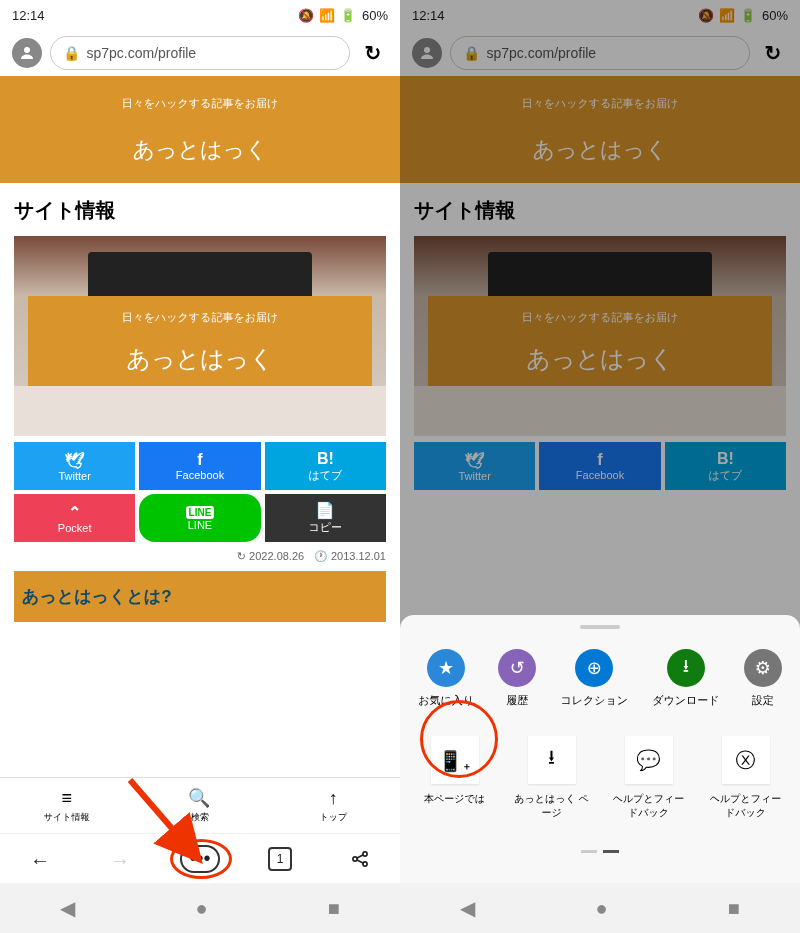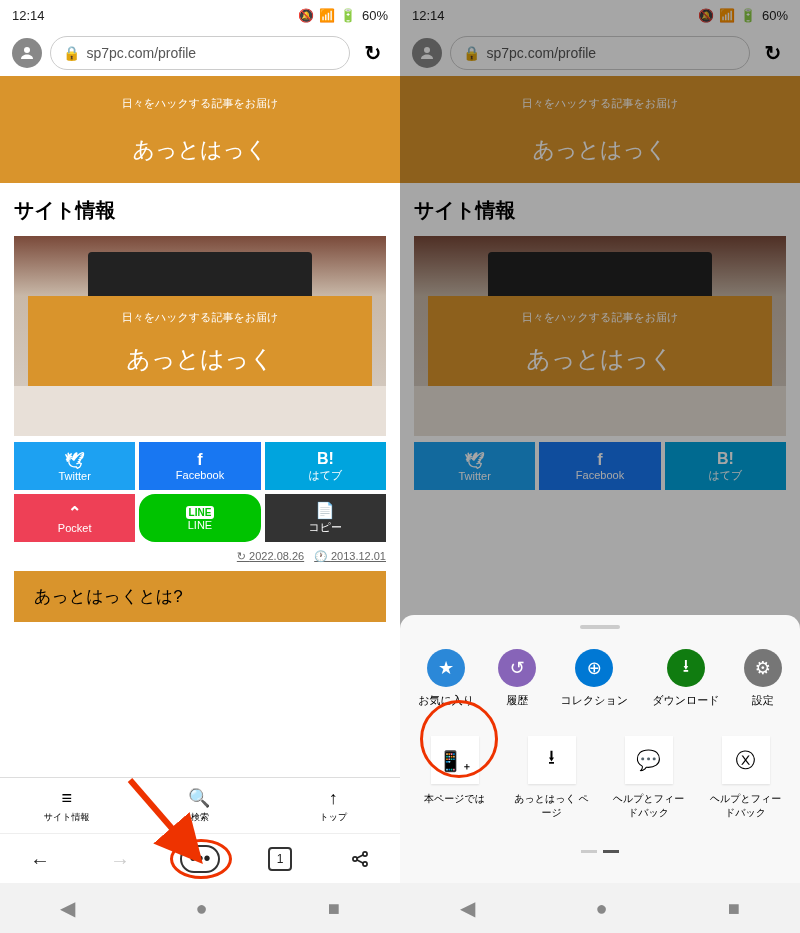--- a/index.html
+++ b/index.html
@@ -25,23 +25,23 @@
 .hero-overlay-title { font-size: 24px; margin-top: 18px; }
 .share-grid { display: grid; grid-template-columns: 1fr 1fr 1fr; gap: 4px; margin-top: 6px; }
 .share-btn { height: 48px; color: #fff; display: flex; flex-direction: column; align-items: center; justify-content: center; font-size: 11px; }
 .share-btn .ic { font-size: 16px; font-weight: bold; }
 .twitter { background: #1da1f2; }
 .facebook { background: #1877f2; }
 .hatena { background: #00a4de; }
 .pocket { background: #ee4056; }
 .line { background: #00c300; border-radius: 16px; }
 .copy { background: #333; }
-.dates { display: flex; justify-content: flex-end; gap: 10px; font-size: 11px; color: #666; margin: 8px 0; text-decoration: underline; }
+.dates { display: flex; justify-content: flex-end; gap: 10px; font-size: 11px; color: #666; margin: 8px 0; }
 .body-text { font-size: 15px; line-height: 1.7; margin: 10px 0 16px; }
-.heading-bar { background: #d9942c; color: #000000; padding: 14px 20px; font-size: 17px; font-weight: normal; }
+.heading-bar { background: #d9942c; color: #0c4a6e; padding: 14px 8px; font-size: 17px; font-weight: bold; }
 .site-nav { position: absolute; left: 0; right: 0; bottom: 100px; height: 56px; display: flex; border-top: 1px solid #ddd; background: #fff; }
 .site-nav-item { flex: 1; display: flex; flex-direction: column; align-items: center; justify-content: center; font-size: 9px; gap: 2px; }
 .site-nav-item .ic { font-size: 18px; }
 .browser-bar { position: absolute; left: 0; right: 0; bottom: 50px; height: 50px; display: flex; align-items: center; justify-content: space-around; background: #fff; border-top: 1px solid #eee; }
 .browser-btn { width: 40px; height: 40px; display: flex; align-items: center; justify-content: center; font-size: 20px; color: #222; }
 .more-btn { width: 50px; height: 28px; border: 2px solid #333; border-radius: 14px; display: flex; align-items: center; justify-content: center; }
 .tabs-btn { width: 24px; height: 24px; border: 2px solid #333; border-radius: 4px; display: flex; align-items: center; justify-content: center; font-size: 12px; }
 .sys-nav { position: absolute; left: 0; right: 0; bottom: 0; height: 50px; display: flex; align-items: center; justify-content: space-around; background: #f2f2f2; }
 .sys-nav span { font-size: 20px; color: #888; }
 .dim-overlay { position: absolute; inset: 0; background: rgba(0,0,0,0.35); }

